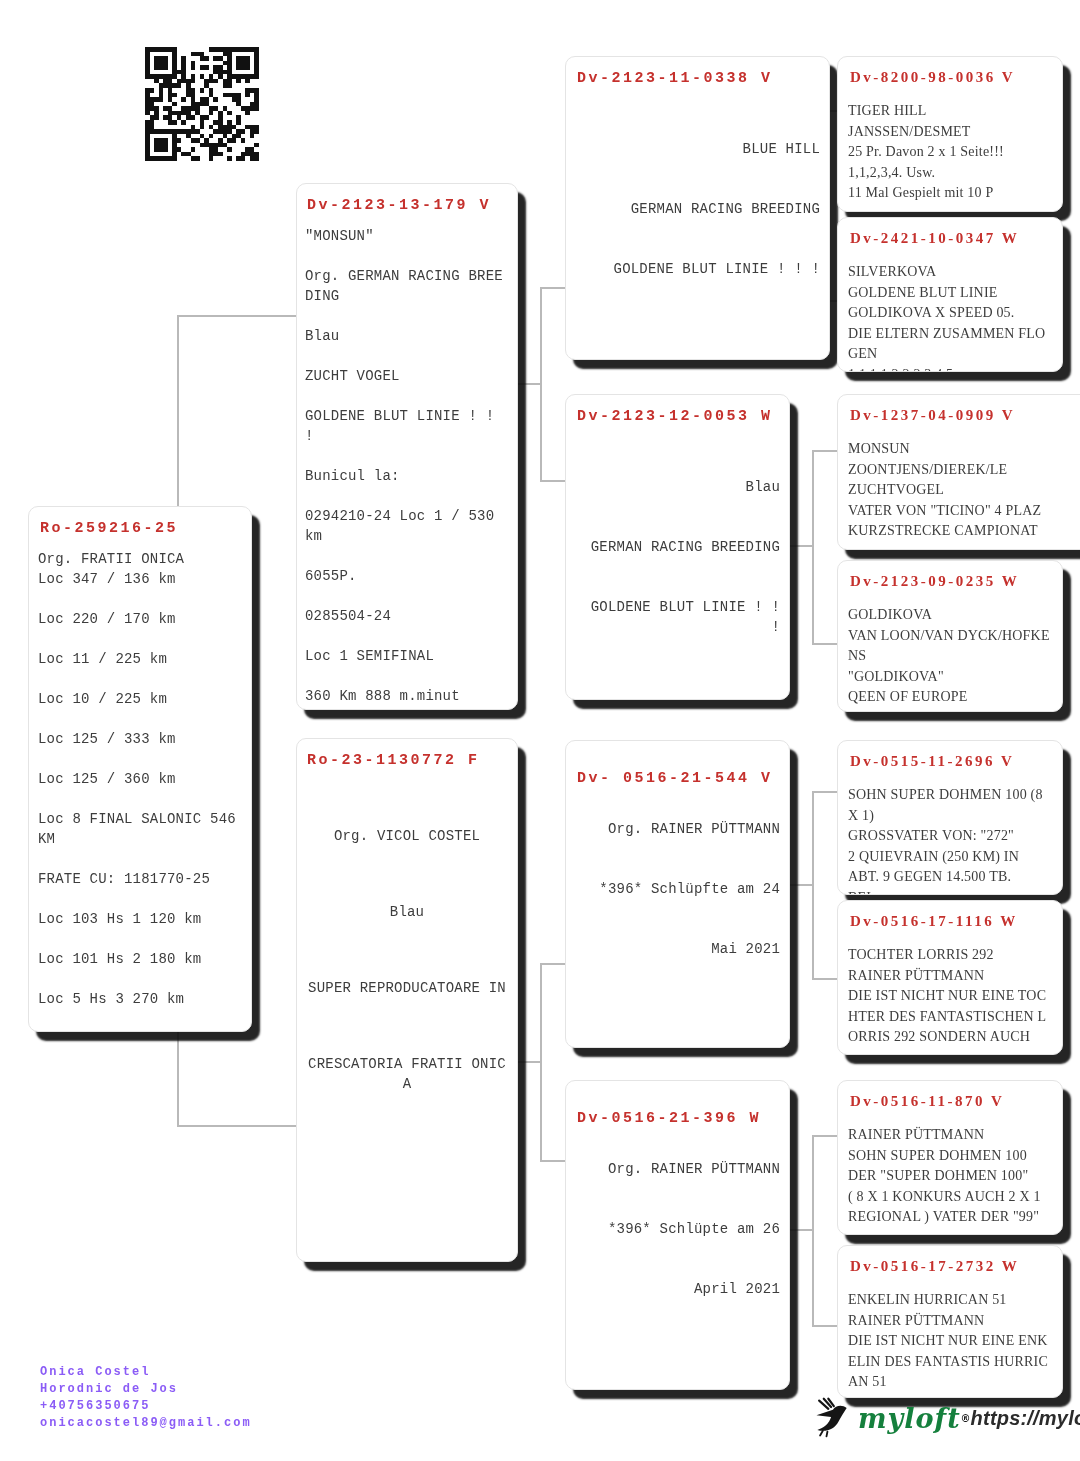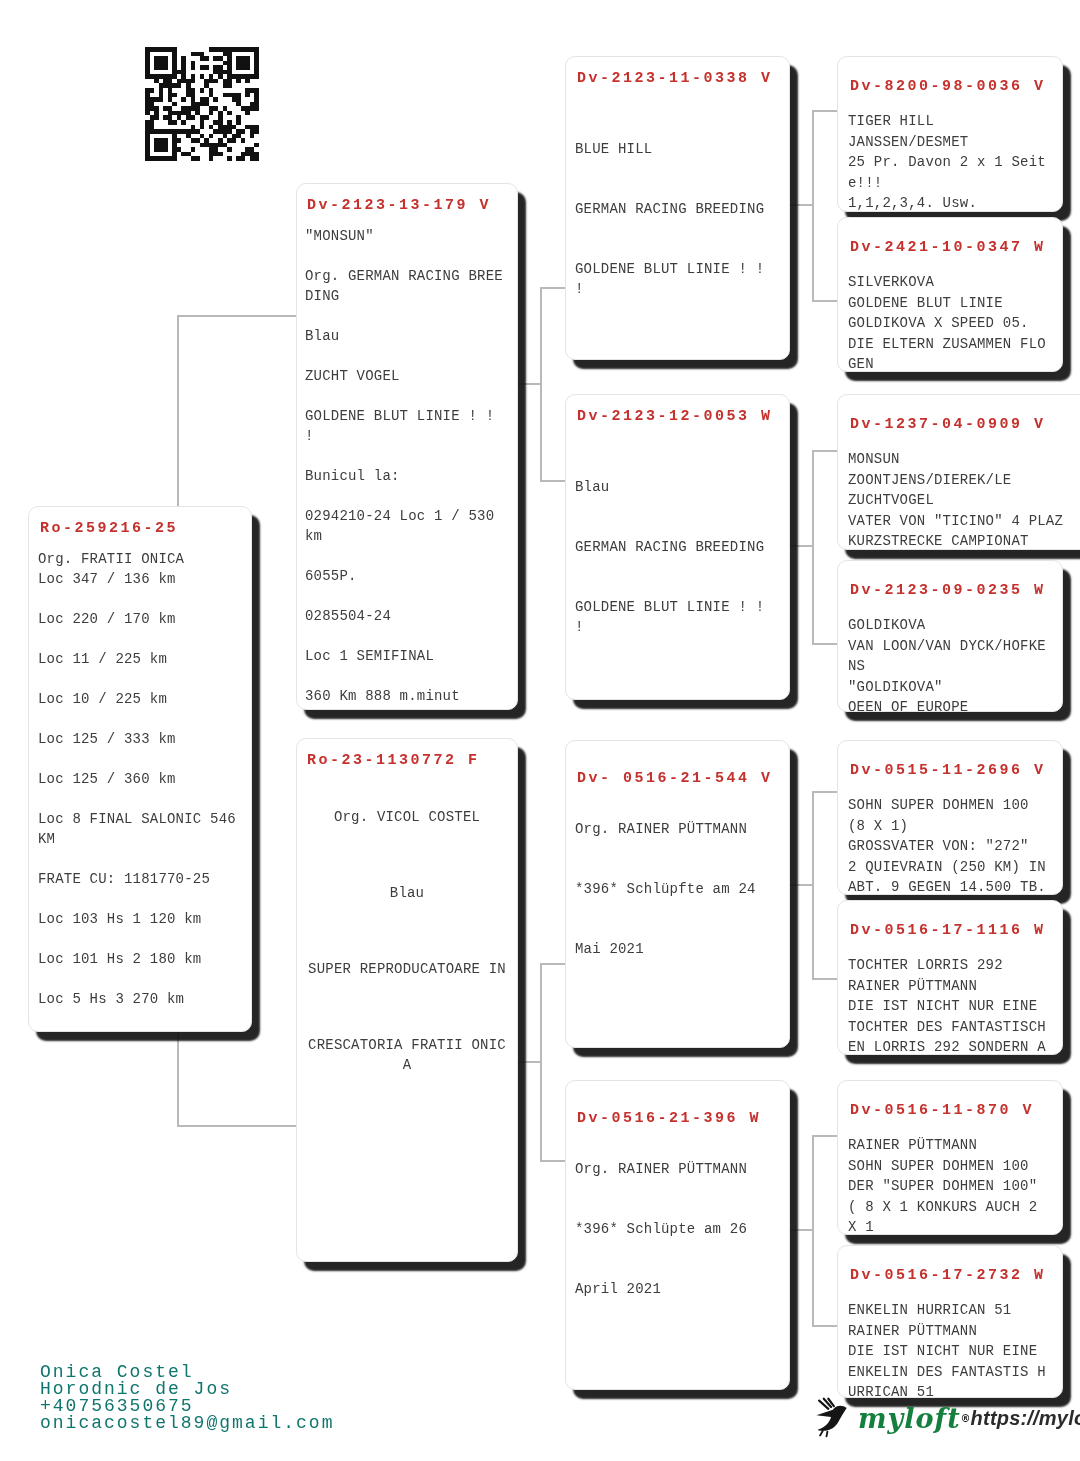--- a/index.html
+++ b/index.html
@@ -15,38 +15,38 @@
   .cl{position:absolute;background:var(--line);z-index:0;}
   .box{
     position:absolute;background:#fff;border:1px solid #e4e4e4;border-radius:10px;
     box-shadow:8px 9px 2px rgba(13,13,13,.9);
     box-sizing:border-box;overflow:hidden;z-index:1;
     font-size:14px;line-height:20px;color:var(--ink);
   }
   .c1{padding:10px 9px 0;margin-top:44px;}
   .c2{padding:10px 8px 0;}
   .c3{padding:10px 9px 0;}
-  .c4{padding:18px 10px 0;}
+  .c4{padding:8px 10px 0;font-family:Liberation Serif, serif;}
   .ring{
     color:var(--red);font-weight:bold;font-size:15px;line-height:20px;
     letter-spacing:2.5px;margin:2px 0 10px 2px;white-space:nowrap;
   }
   .line{white-space:pre-line;word-break:break-all;letter-spacing:.2px;}
   .g-norm .line{margin-bottom:20px;}
   .g-col3a .ring{margin-bottom:50px;}
   .g-col3b .ring{margin-bottom:30px;margin-top:18px;}
-  .g-col3a .line,.g-col3b .line{margin-bottom:40px;}
-  .g-dam .ring{margin-bottom:36px;}
+  .g-col3a .line,.g-col3b .line{margin-bottom:40px;text-align:right;}
+  .g-dam .ring{margin-bottom:55px;}
   .g-dam .line{margin-bottom:56px;text-align:center;}
   .g-tight .ring{margin-bottom:14px;}
   .g-tight .line{margin-bottom:0;line-height:20.5px;}
   .qr{position:absolute;left:145px;top:47px;width:114px;height:114px;z-index:1;}
   .contact{
     position:absolute;left:40px;top:1364px;z-index:1;
-    font-size:18px;line-height:17px;font-weight:normal;letter-spacing:2px;color:#0f766e;
+    font-size:12px;line-height:17px;font-weight:bold;letter-spacing:2px;color:#8b5cf6;
   }
   .brandbar{
     position:absolute;left:810px;top:1393px;width:256px;height:50px;z-index:2;
     display:flex;align-items:center;
   }
   .wordmark{
     font-family:"DejaVu Serif",serif;font-style:italic;font-weight:bold;
     font-size:27px;color:#15803d;margin-left:4px;letter-spacing:1px;
   }
   .regmark{font-family:"DejaVu Sans",sans-serif;font-size:10px;color:#151515;vertical-align:super;font-weight:bold;}
@@ -362,21 +362,21 @@
   </div>
 
   <div class="box c2 g-dam" style="left:296px;top:738px;width:222px;height:524px">
     <div class="ring">Ro-23-1130772 F</div>
     <div class="line">Org. VICOL COSTEL</div>
     <div class="line">Blau</div>
     <div class="line">SUPER REPRODUCATOARE IN</div>
     <div class="line">CRESCATORIA FRATII ONICA</div>
   </div>
 
-  <div class="box c3 g-col3a" style="left:565px;top:56px;width:225px;height:304px">
+  <div class="box c3 g-col3a" style="left:565px;top:56px;width:265px;height:304px">
     <div class="ring">Dv-2123-11-0338 V</div>
     <div class="line">BLUE HILL</div>
     <div class="line">GERMAN RACING BREEDING</div>
     <div class="line">GOLDENE BLUT LINIE ! ! !</div>
   </div>
 
   <div class="box c3 g-col3a" style="left:565px;top:394px;width:225px;height:306px">
     <div class="ring">Dv-2123-12-0053 W</div>
     <div class="line">Blau</div>
     <div class="line">GERMAN RACING BREEDING</div>

